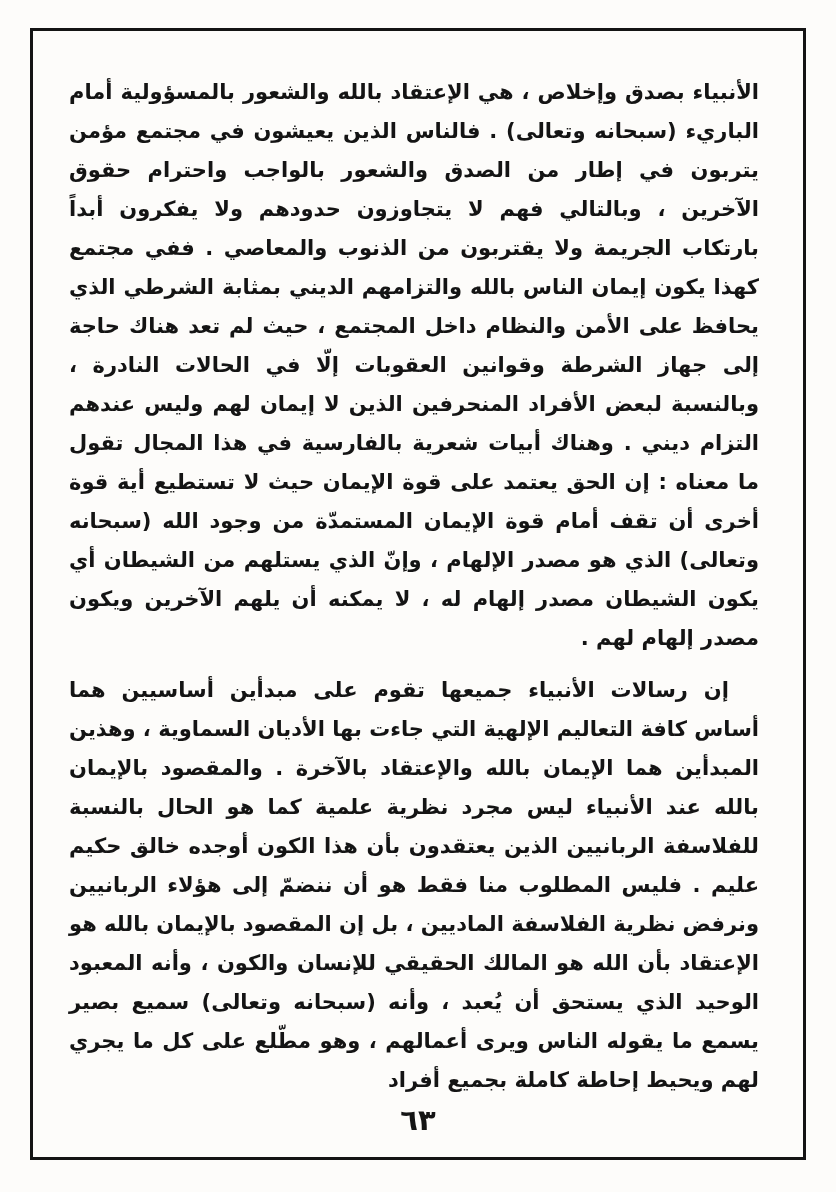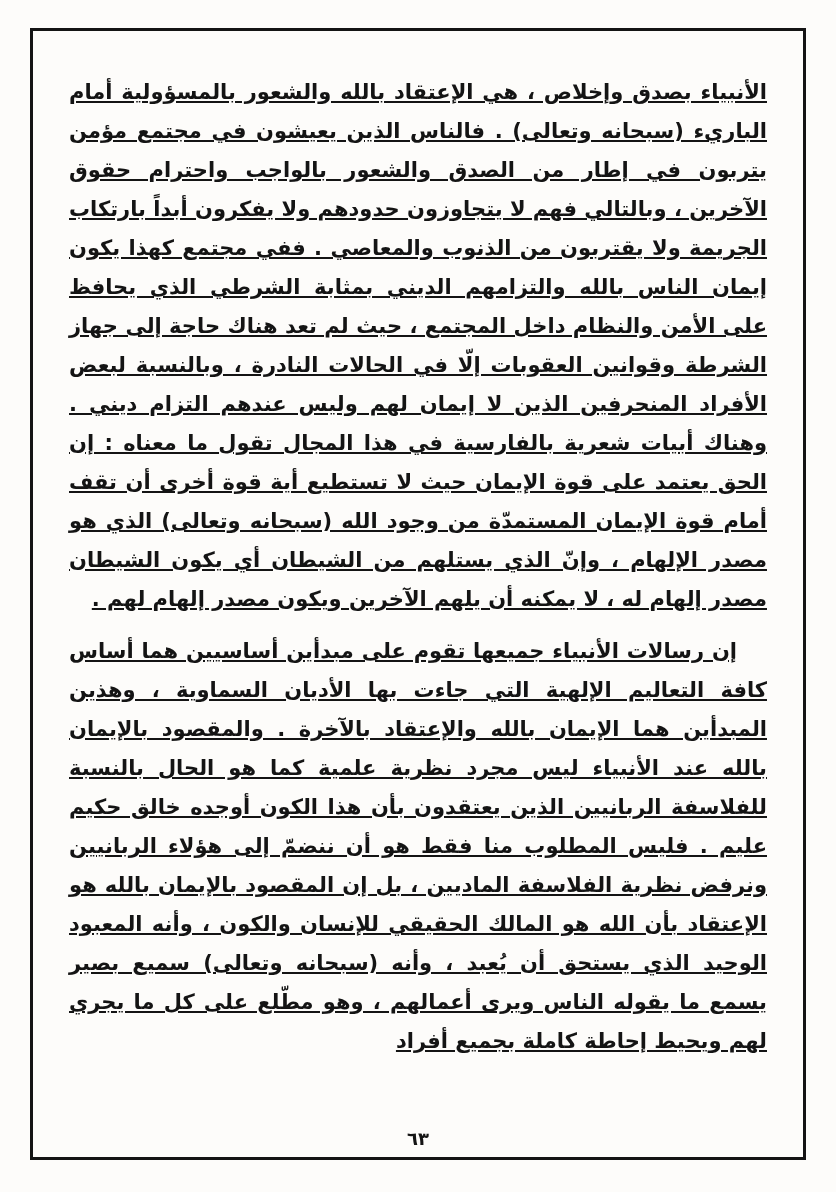--- a/index.html
+++ b/index.html
@@ -28,35 +28,34 @@
     direction: rtl;
     unicode-bidi: embed;
     text-align: justify;
     padding: 42px 32px 0 36px;
     color: #141414;
     font-size: 21px;
     font-weight: bold;
     line-height: 39px;
   }
   .para {
-    margin: 0 4px 13px 0;
+    margin: 0 12px 13px 0;
     text-indent: 0;
-    text-decoration: underline;
   }
   .para + .para {
     text-indent: 30px;
   }
   .page-number {
     position: absolute;
-    bottom: 8px;
+    bottom: 20px;
     left: 0;
     right: 0;
     text-align: center;
     direction: rtl;
-    font-size: 18px;
+    font-size: 29px;
     font-weight: bold;
     color: #141414;
   }
 </style>
 </head>
 <body>
 
 <div class="page-frame">
   <div class="text-block" id="paragraphs">
       <p class="para">الأنبياء بصدق وإخلاص ، هي الإعتقاد بالله والشعور بالمسؤولية أمام الباريء (سبحانه وتعالى) . فالناس الذين يعيشون في مجتمع مؤمن يتربون في إطار من الصدق والشعور بالواجب واحترام حقوق الآخرين ، وبالتالي فهم لا يتجاوزون حدودهم ولا يفكرون أبداً بارتكاب الجريمة ولا يقتربون من الذنوب والمعاصي . ففي مجتمع كهذا يكون إيمان الناس بالله والتزامهم الديني بمثابة الشرطي الذي يحافظ على الأمن والنظام داخل المجتمع ، حيث لم تعد هناك حاجة إلى جهاز الشرطة وقوانين العقوبات إلّا في الحالات النادرة ، وبالنسبة لبعض الأفراد المنحرفين الذين لا إيمان لهم وليس عندهم التزام ديني . وهناك أبيات شعرية بالفارسية في هذا المجال تقول ما معناه : إن الحق يعتمد على قوة الإيمان حيث لا تستطيع أية قوة أخرى أن تقف أمام قوة الإيمان المستمدّة من وجود الله (سبحانه وتعالى) الذي هو مصدر الإلهام ، وإنّ الذي يستلهم من الشيطان أي يكون الشيطان مصدر إلهام له ، لا يمكنه أن يلهم الآخرين ويكون مصدر إلهام لهم .</p>

